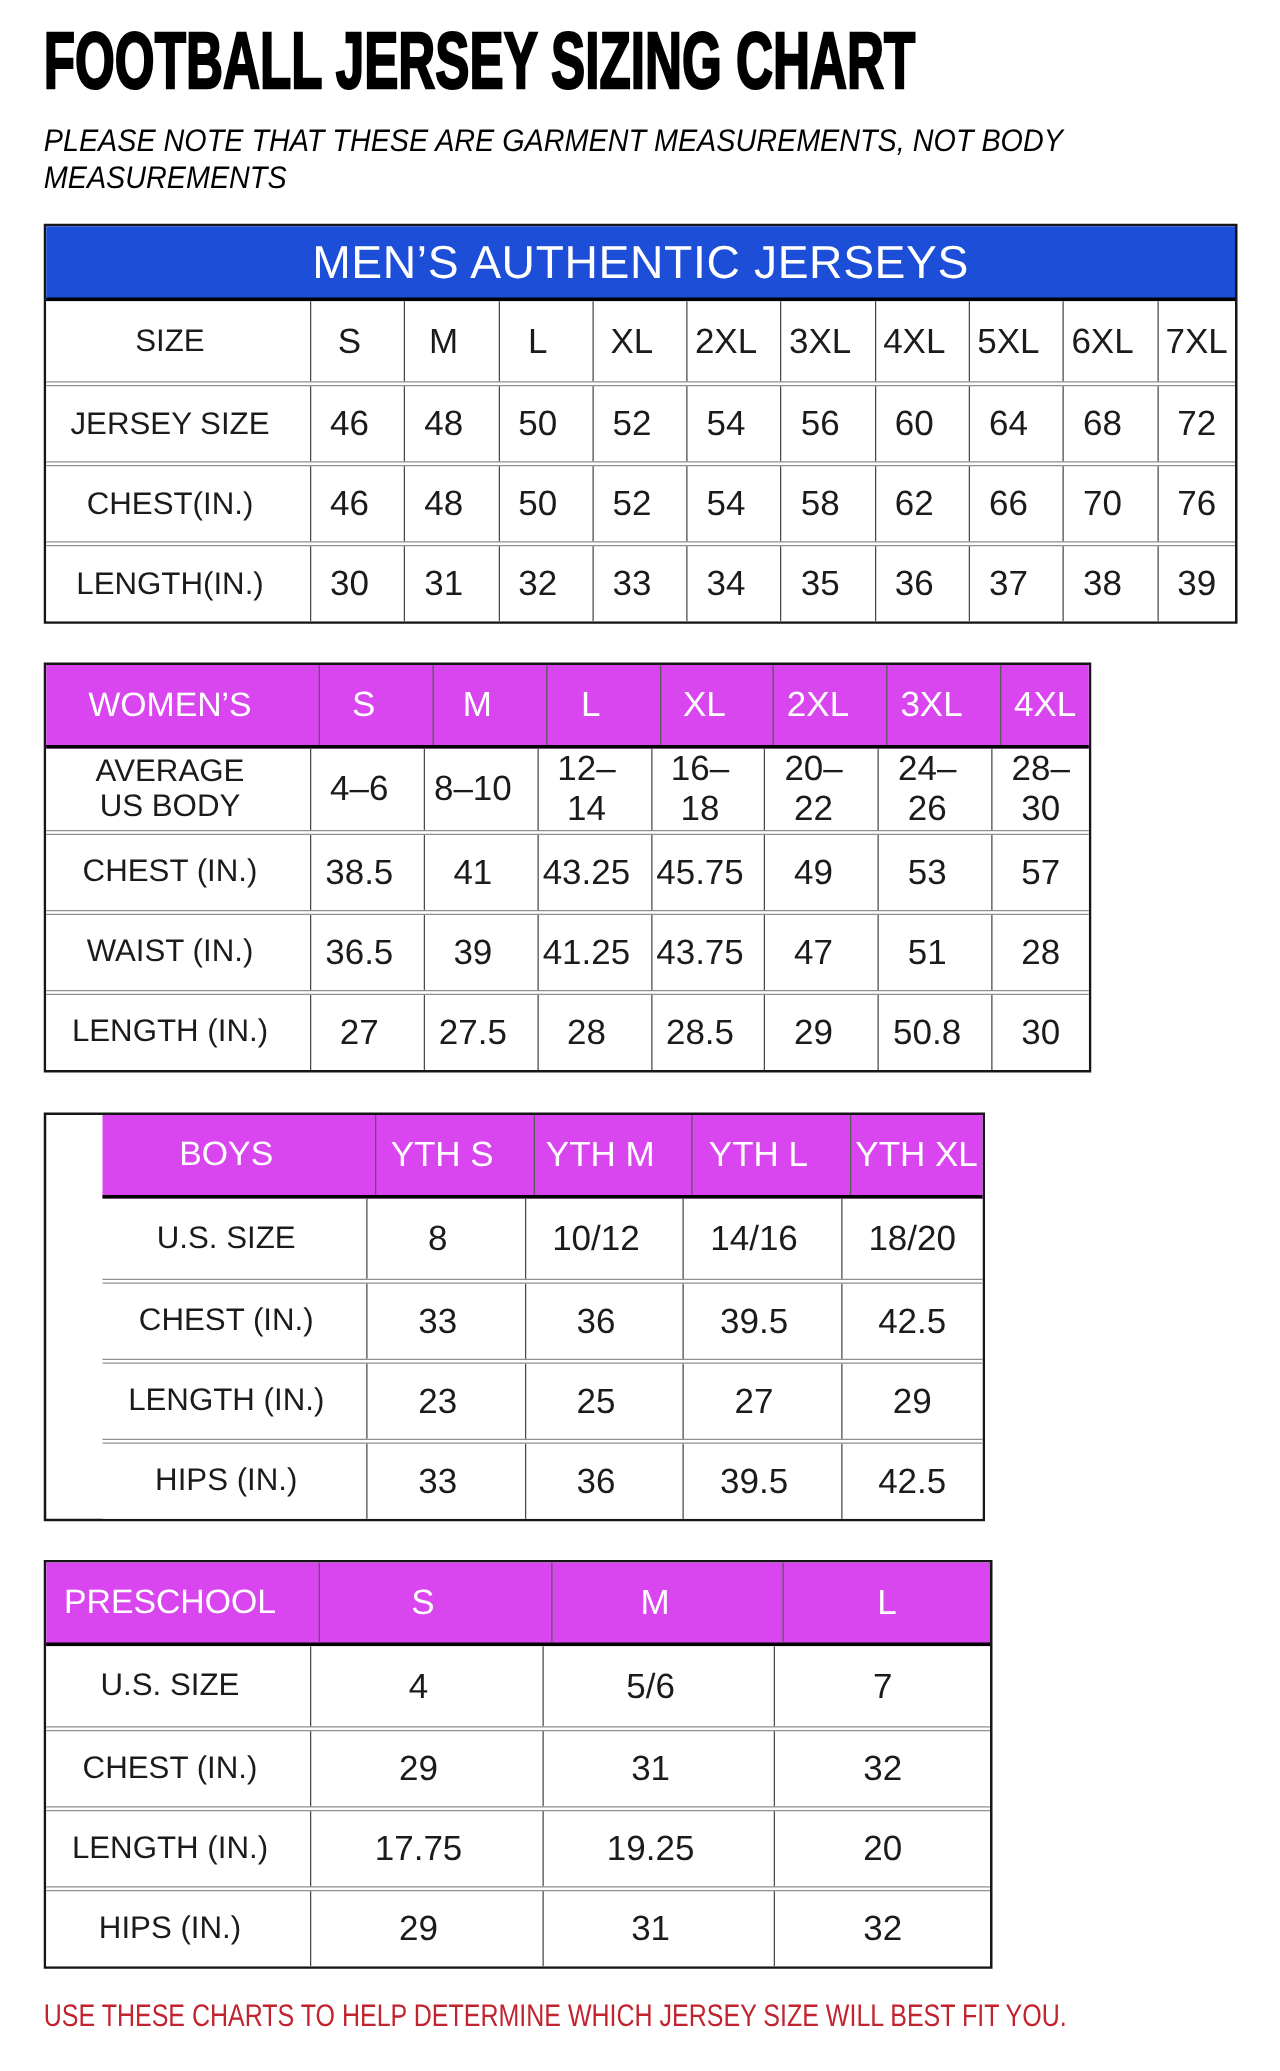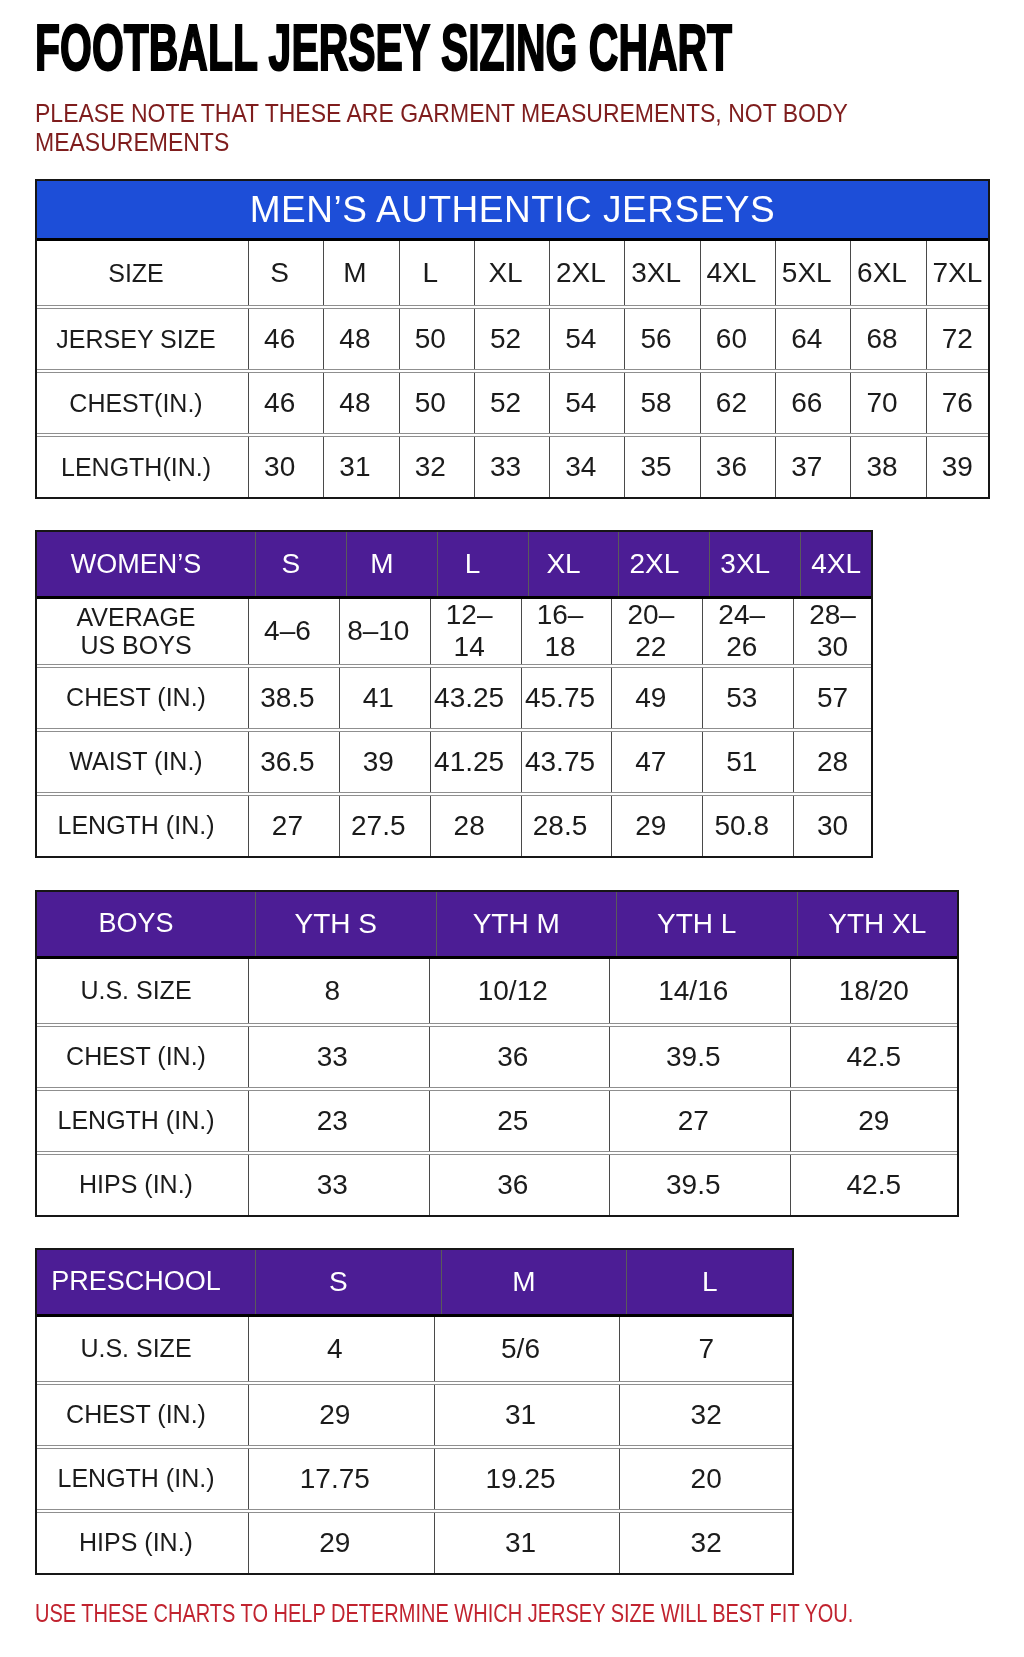--- a/index.html
+++ b/index.html
@@ -21,54 +21,54 @@
     letter-spacing: 0px;
     color: #000;
     -webkit-text-stroke: 2px #000;
     transform: scaleX(0.64);
     transform-origin: left center;
     white-space: nowrap;
     margin-top: 2px;
   }
 
   
-  .note { margin-top: 18px; color: #7f1d1d; }
+  .note { margin-top: 18px; color: #000000; font-style: italic; }
   .note .note-line {
     font-size: 25px;
     font-weight: 400;
     line-height: 29px;
     white-space: nowrap;
     transform: scaleX(0.92);
     transform-origin: left center;
   }
 
   
   .size-table {
     border: 2px solid #161616;
     background: #ffffff;
   }
   .table-mens      { width: 955px; margin-top: 22px; }
   .table-womens    { width: 838px; margin-top: 31px; }
-  .table-boys      { width: 924px; margin-top: 32px; }
+  .table-boys      { width: 753px; margin-top: 32px; padding-left: 45px; }
   .table-preschool { width: 759px; margin-top: 31px; }
 
   .banner-row {
     height: 60px;
     background: #1d4ed8;
     color: #ffffff;
     display: flex;
     align-items: center;
     justify-content: center;
     border-bottom: 3px solid #000;
     font-size: 37px;
     letter-spacing: 0.5px;
   }
   .header-row {
     height: 67px;
-    background: #4c1d95;
+    background: #d946ef;
     color: #ffffff;
     display: flex;
     border-bottom: 3px solid #000;
     font-size: 28px;
     gap: 20px;
   }
   .body-row {
     display: flex;
     min-height: 64px;
     background: #ffffff;
@@ -175,21 +175,21 @@
           <div class="cell value-cell">M</div>
           <div class="cell value-cell">L</div>
           <div class="cell value-cell">XL</div>
           <div class="cell value-cell">2XL</div>
           <div class="cell value-cell">3XL</div>
           <div class="cell value-cell">4XL</div>
         </div>
         <div class="body-row">
           <div class="cell label-cell">
             <div>AVERAGE</div>
-            <div>US BOYS</div>
+            <div>US BODY</div>
           </div>
           <div class="cell value-cell">4–6</div>
           <div class="cell value-cell">8–10</div>
           <div class="cell value-cell">12–14</div>
           <div class="cell value-cell">16–18</div>
           <div class="cell value-cell">20–22</div>
           <div class="cell value-cell">24–26</div>
           <div class="cell value-cell">28–30</div>
         </div>
         <div class="body-row">

